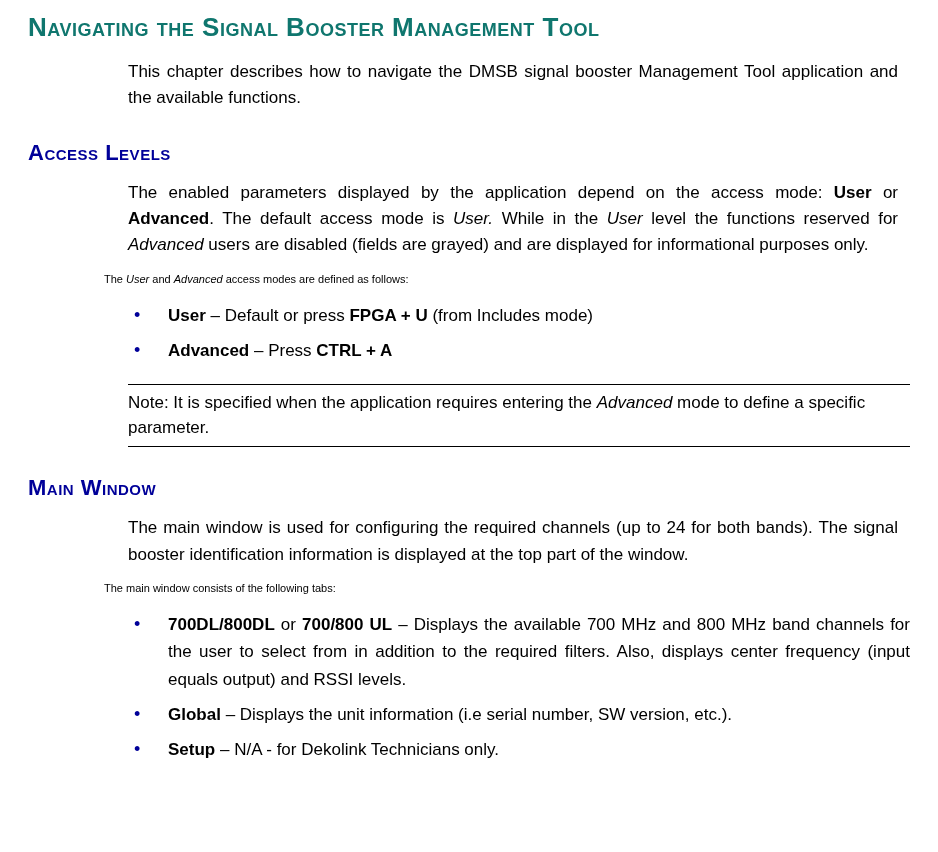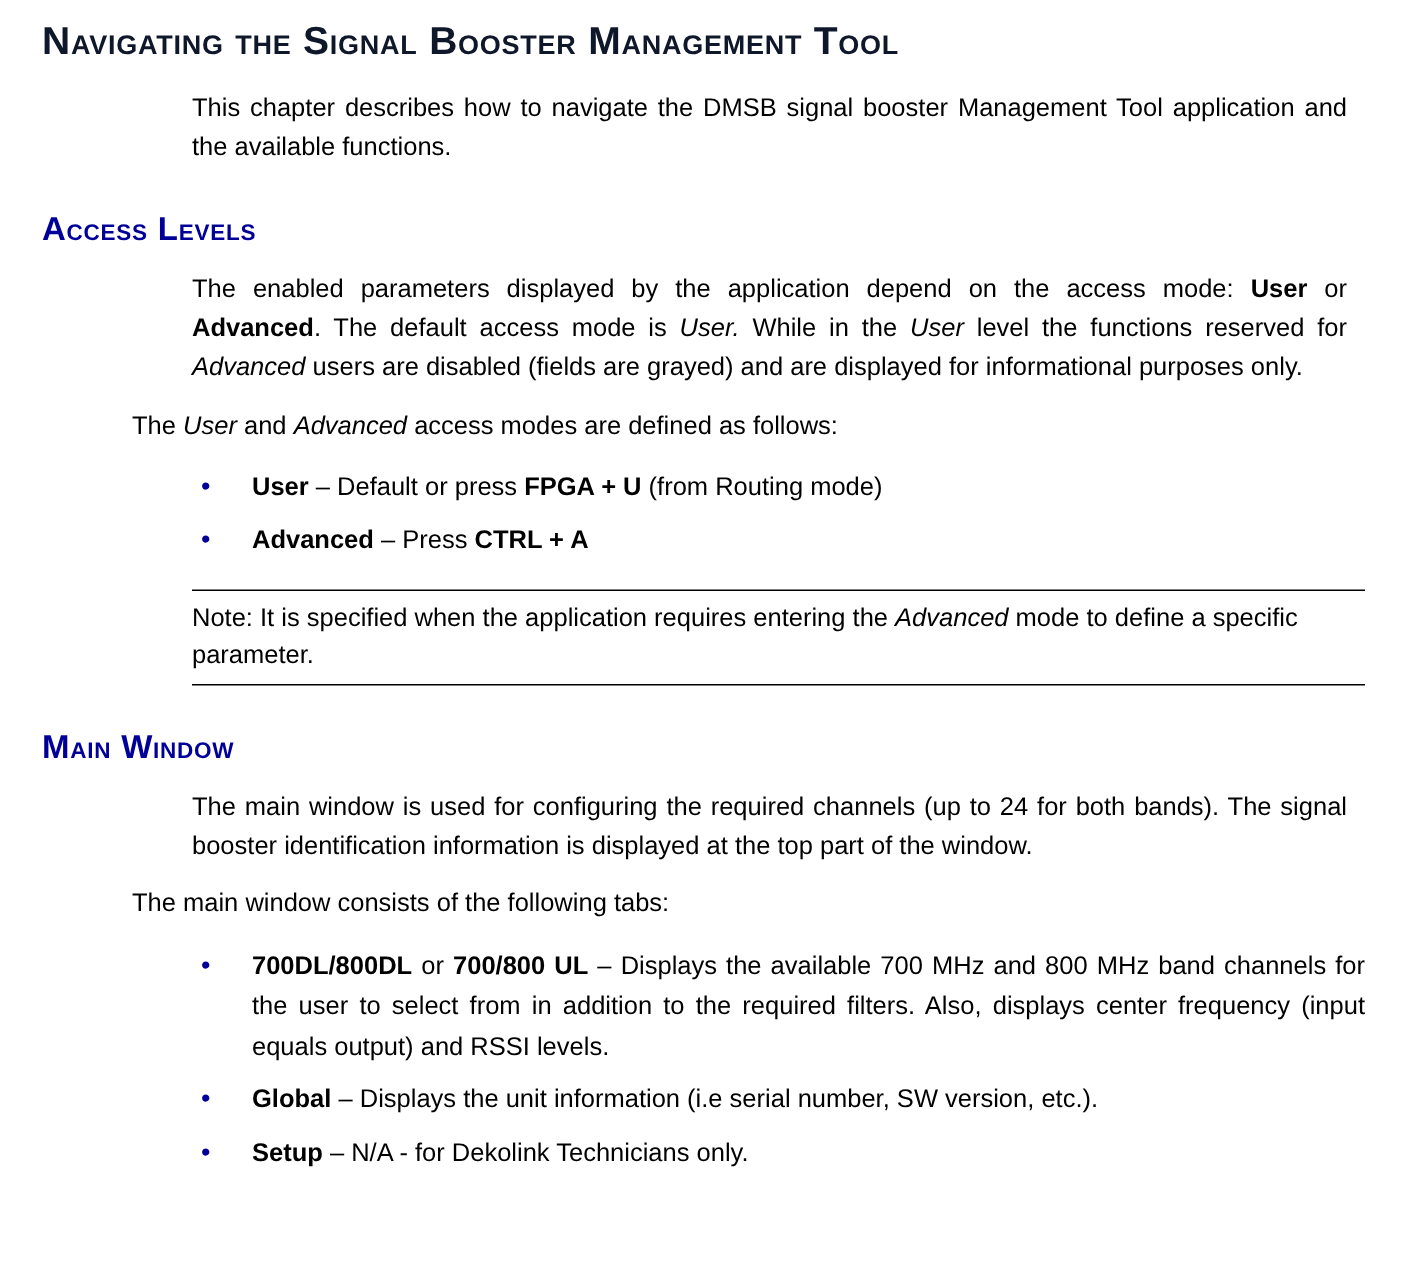--- a/index.html
+++ b/index.html
@@ -8,21 +8,21 @@
     background: #ffffff;
     width: 938px;
   }
   body {
     font-family: Verdana, Geneva, sans-serif;
     color: #000;
     padding: 8px 28px 40px 28px;
     box-sizing: border-box;
   }
   .h1 {
-    color: #0f172a;
+    color: #0f766e;
     font-size: 26px;
     font-weight: bold;
     font-variant: small-caps;
     letter-spacing: 0.5px;
     margin: 4px 0 16px 0;
   }
   .h2 {
     color: #000099;
     font-size: 22px;
     font-weight: bold;
@@ -30,23 +30,23 @@
     letter-spacing: 0.5px;
     margin: 28px 0 14px 0;
   }
   .para {
     font-size: 17px;
     line-height: 1.55;
     margin: 0 12px 12px 100px;
     text-align: justify;
   }
   .para-plain {
-    font-size: 17px;
+    font-size: 11px;
     line-height: 1.55;
-    margin: 0 0 10px 60px;
+    margin: 0 0 10px 76px;
   }
   ul.bullets {
     list-style: none;
     margin: 0 0 10px 100px;
     padding: 0;
   }
   ul.bullets > li {
     position: relative;
     font-size: 17px;
     line-height: 1.6;
@@ -85,21 +85,21 @@
 <p class="para">
   <span>The enabled parameters displayed by the application depend on the access mode: </span><span class="b">User</span><span> or </span><span class="b">Advanced</span><span>. The default access mode is </span><span class="i">User.</span><span> While in the </span><span class="i">User</span><span> level the functions reserved for </span><span class="i">Advanced</span><span> users are disabled (fields are grayed) and are displayed for informational purposes only.</span>
 </p>
 
 <p class="para-plain">
   <span>The </span><span class="i">User</span><span> and </span><span class="i">Advanced</span><span> access modes are defined as follows:</span>
 </p>
 
 <ul class="bullets">
   <li>
-    <span class="b">User</span><span> – Default or press </span><span class="b">FPGA + U</span><span> (from Routing mode)</span>
+    <span class="b">User</span><span> – Default or press </span><span class="b">FPGA + U</span><span> (from Includes mode)</span>
   </li>
   <li>
     <span class="b">Advanced</span><span> – Press </span><span class="b">CTRL + A</span>
   </li>
 </ul>
 
 <div class="note-box">
   <span>Note: It is specified when the application requires entering the </span><span class="i">Advanced</span><span> mode to define a specific parameter.</span>
 </div>
 

